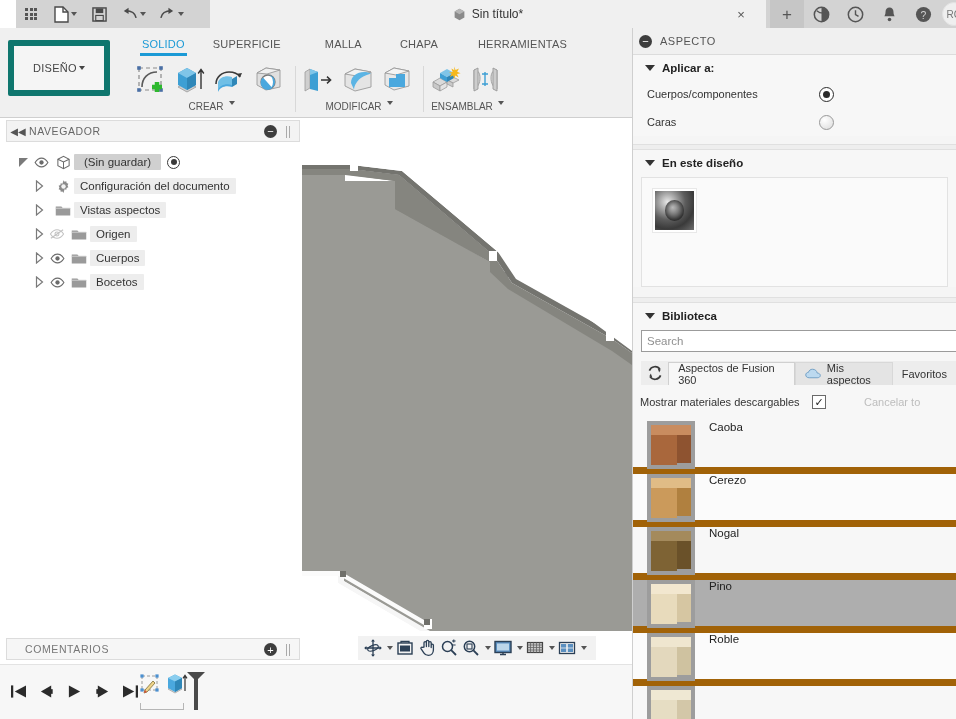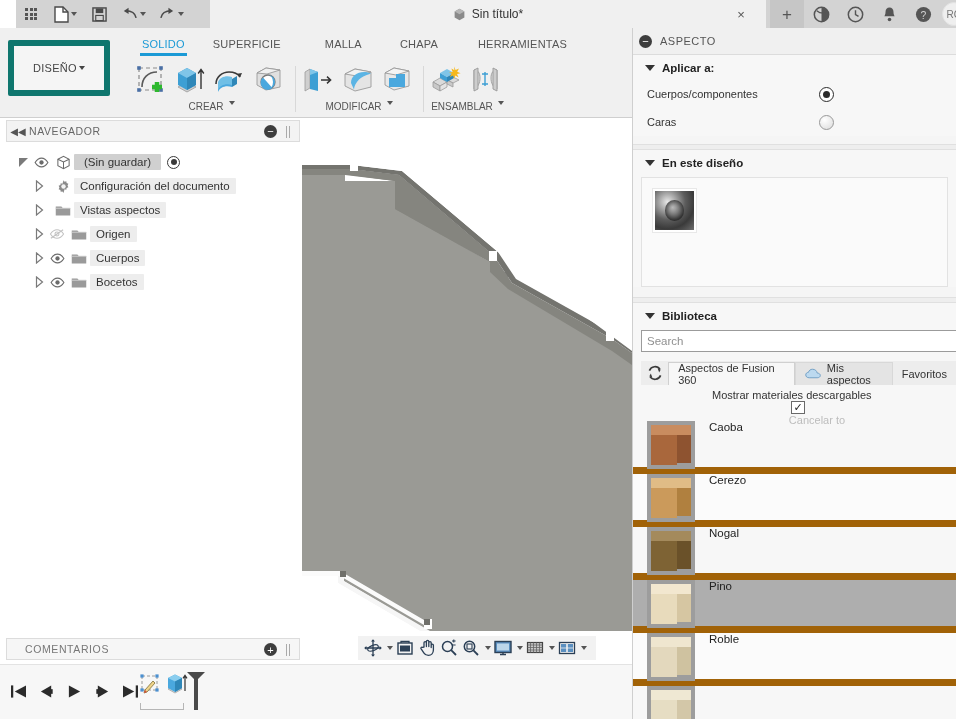--- a/index.html
+++ b/index.html
@@ -275,21 +275,21 @@
   .lib-tab {
     height: 23px; display: flex; align-items: center; gap: 5px;
     padding: 0 9px; font-size: 11px; color: #333;
     border: 1px solid #d8d8d8; border-bottom: none; background: #e4e4e4;
   }
   .lib-tab.active { background: #f7f7f7; border-color: #d0d0d0; }
   .lib-tab.plain { border: none; background: transparent; margin-top: 14px; }
 
   .show-row {
     display: flex; align-items: center; height: 26px; margin-top: 4px;
-    padding-left: 7px; font-size: 11px; color: #333; flex-direction: column;
+    padding-left: 7px; font-size: 11px; color: #333;
   }
   .show-row .lbl { width: 172px; }
   .chk {
     width: 14px; height: 14px; border: 1px solid #6a6a6a; background: #fff;
     display: flex; align-items: center; justify-content: center;
     font-size: 11px; color: #222; line-height: 1;
   }
   .cancel-link { color: #bdbdbd; font-size: 11px; margin-left: 38px;
                  white-space: nowrap; }
 

